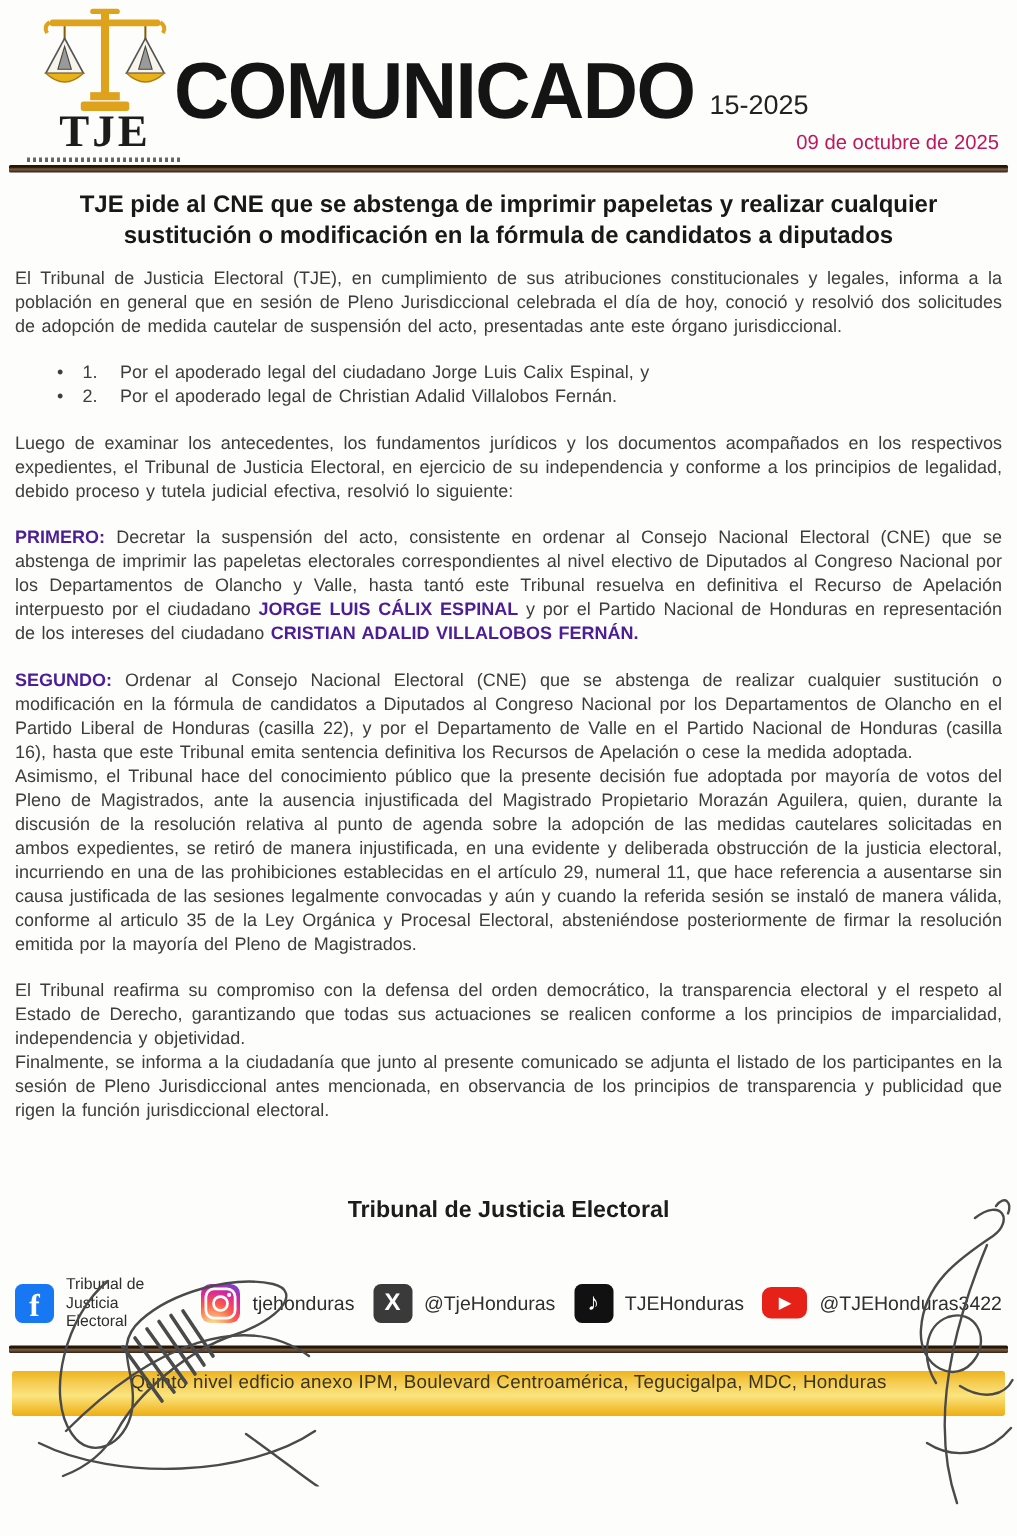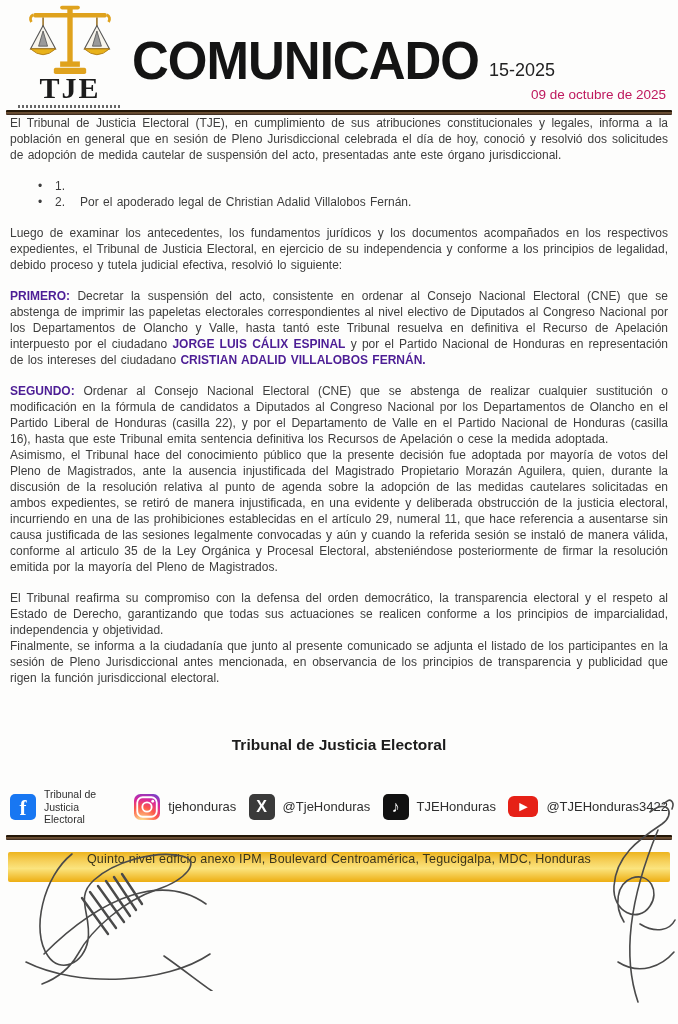--- a/index.html
+++ b/index.html
@@ -17,21 +17,21 @@
   .logo{position:absolute;left:14px;top:4px;width:112px;text-align:center;}
   .logo-mark{display:block;margin:0 auto;}
   .logo-text{
     font-family:"Liberation Serif","DejaVu Serif",serif;
     font-weight:bold;font-size:30px;line-height:28px;color:#1c1c1c;letter-spacing:2px;
   }
   .logo-microtext{
     margin:3px auto 0;width:104px;height:3px;
     background:repeating-linear-gradient(90deg,#666 0 2px,transparent 2px 4px);
   }
-  .masthead{position:absolute;left:132px;top:34px;display:flex;align-items:flex-end;gap:10px;}
+  .masthead{position:absolute;left:116px;top:34px;display:flex;align-items:flex-end;gap:10px;}
   .masthead-title{
     font-size:51px;font-weight:bold;line-height:56px;color:#141414;
     letter-spacing:-1px;transform:scaleY(1.04);transform-origin:bottom left;
   }
   .masthead-number{font-size:18px;color:#222;padding-bottom:9px;}
   .header-date{position:absolute;right:12px;top:87px;font-size:13.5px;color:#be185d;}
   
   .rule{
     height:5px;margin:0 6px;border-radius:1px;
     background:linear-gradient(180deg,#241708 0%,#241708 30%,#7d5d3d 55%,#30211a 100%);
@@ -114,28 +114,30 @@
     </div>
     <div class="masthead">
       <span class="masthead-title">COMUNICADO</span>
       <span class="masthead-number">15-2025</span>
     </div>
     <div class="header-date">09 de octubre de 2025</div>
   </div>
 
   <div class="rule"></div>
 
+  <h1 class="headline">TJE pide al CNE que se abstenga de imprimir papeletas y realizar cualquier sustitución o modificación en la fórmula de candidatos a diputados</h1>
 
   <div class="body">
     <p>El Tribunal de Justicia Electoral (TJE), en cumplimiento de sus atribuciones constitucionales y legales, informa a la población en general que en sesión de Pleno Jurisdiccional celebrada el día de hoy, conoció y resolvió dos solicitudes de adopción de medida cautelar de suspensión del acto, presentadas ante este órgano jurisdiccional.</p>
 
     <ul class="req-list">
       <li>
         <span class="req-bullet">•</span>
         <span class="req-num">1.</span>
+        <span>Por el apoderado legal del ciudadano Jorge Luis Calix Espinal, y</span>
       </li>
       <li>
         <span class="req-bullet">•</span>
         <span class="req-num">2.</span>
         <span>Por el apoderado legal de Christian Adalid Villalobos Fernán.</span>
       </li>
     </ul>
 
     <p>Luego de examinar los antecedentes, los fundamentos jurídicos y los documentos acompañados en los respectivos expedientes, el Tribunal de Justicia Electoral, en ejercicio de su independencia y conforme a los principios de legalidad, debido proceso y tutela judicial efectiva, resolvió lo siguiente:</p>
 

